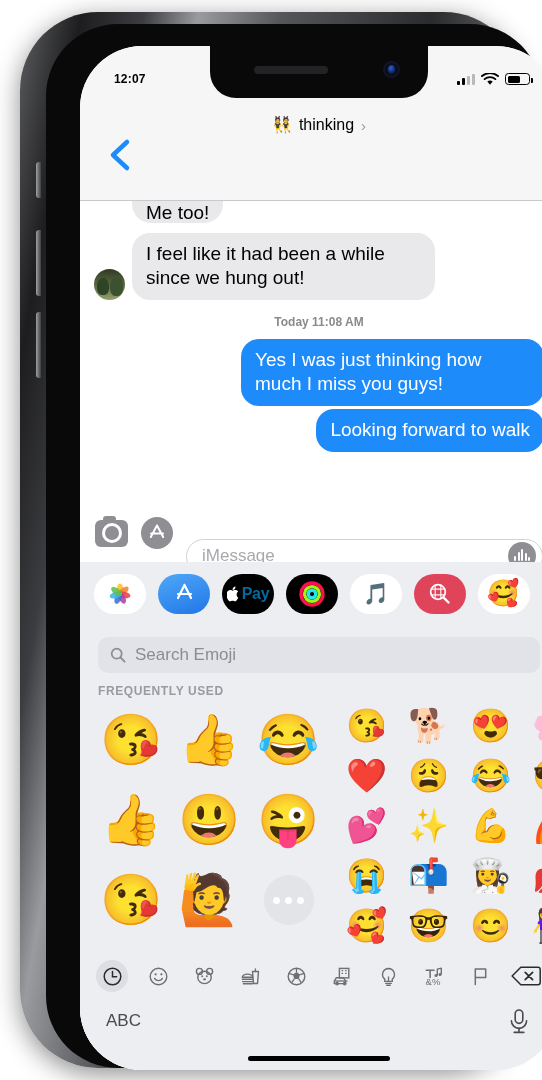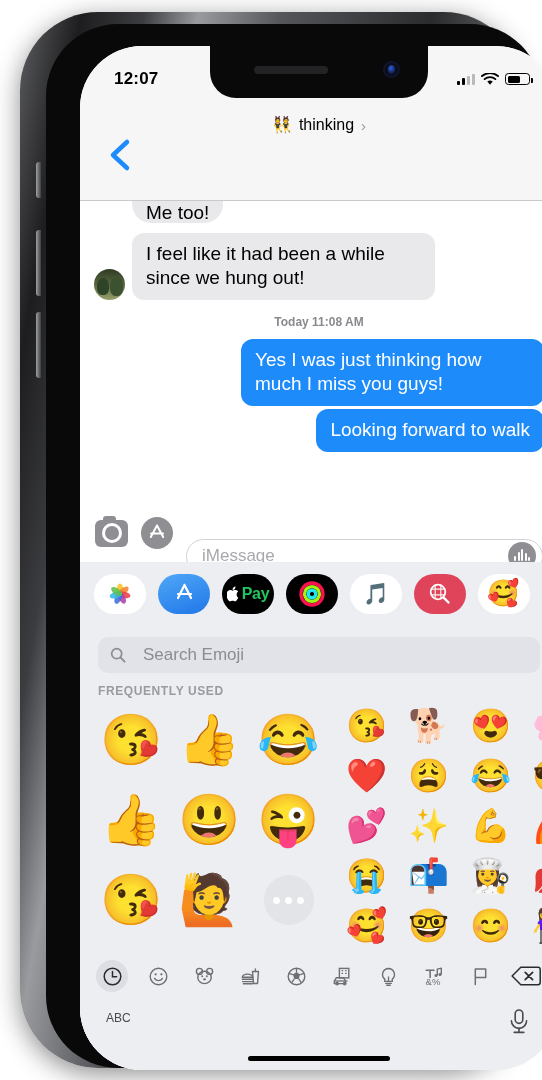--- a/index.html
+++ b/index.html
@@ -46,21 +46,21 @@
   }
   #speaker{ position:absolute; left:44px; top:20px; width:74px; height:8px; border-radius:4px; background:#232326;}
   #camera{ position:absolute; right:28px; top:15px; width:17px; height:17px; border-radius:50%;
            background:#0d0d18; box-shadow:inset 0 0 0 2px #10142c;}
   #camera::after{content:"";position:absolute;left:5px;top:4px;width:7px;height:9px;border-radius:50%;
            background:radial-gradient(circle at 40% 35%, #2b5fd9 0%, #0d1b4a 75%);}
 
   
   #status-bar{ position:absolute; top:0; left:0; right:0; height:52px; z-index:35;
     display:flex; align-items:center; justify-content:space-between; padding:14px 28px 0 34px;}
-  #status-time{ font-size:17px; font-weight:700; color:#000; letter-spacing:.2px;}
+  #status-time{ font-size:12px; font-weight:700; color:#000; letter-spacing:.2px;}
   #status-right{ display:flex; align-items:center; gap:6px;}
   .bars{ display:flex; align-items:flex-end; gap:2px; height:11px;}
   .bars i{ display:block; width:3px; border-radius:1px; background:#b9b9bb;}
   .bars i.on{ background:#000;}
   .bars i:nth-child(1){height:4px;} .bars i:nth-child(2){height:6.5px;}
   .bars i:nth-child(3){height:9px;} .bars i:nth-child(4){height:11px;}
   #batt{ width:25px; height:12px; border:1.6px solid #000; border-radius:3.5px; position:relative; padding:1.5px;}
   #batt::after{content:"";position:absolute;right:-3.5px;top:3.5px;width:2px;height:5px;background:#000;border-radius:0 1px 1px 0;}
   #batt-fill{ height:100%; background:#000; border-radius:1.5px;}
 
@@ -94,21 +94,21 @@
 
   
   #messages{ position:absolute; top:155px; left:0; right:0; bottom:0; background:#fff;}
   .msg-row{ display:flex; align-items:flex-end; padding:0 14px; margin-bottom:3px;}
   .msg-row.in{ justify-content:flex-start;}
   .msg-row.out{ justify-content:flex-end;}
   .thumb{ width:31px; height:31px; border-radius:50%; flex:0 0 31px; margin-right:7px; overflow:hidden; position:relative;
           background:linear-gradient(180deg,#2f3a22 0%,#5d6b42 55%,#96a06a 100%);}
   .thumb::before{content:"";position:absolute;left:3px;top:9px;width:12px;height:17px;border-radius:50% 50% 40% 40%;background:#2f4327;}
   .thumb::after{content:"";position:absolute;right:2px;top:8px;width:13px;height:19px;border-radius:50% 50% 40% 40%;background:#3b5130;}
-  .bubble{ max-width:303px; padding:9px 14px 10px; font-size:19px; line-height:24px; border-radius:12px; position:relative; word-wrap:break-word;}
+  .bubble{ max-width:303px; padding:9px 14px 10px; font-size:19px; line-height:24px; border-radius:18px; position:relative; word-wrap:break-word;}
   .bubble.in{ background:#e9e9eb; color:#000;}
   .bubble.out{ background:#1e8bfb; color:#fff;}
   .bubble.in.tail::after{content:"";position:absolute;left:-5px;bottom:0;width:14px;height:16px;
       background:#e9e9eb;border-bottom-right-radius:14px;z-index:-1;}
   .bubble.out.tail::after{content:"";position:absolute;right:-5px;bottom:0;width:14px;height:16px;
       background:#1e8bfb;border-bottom-left-radius:14px;z-index:-1;}
   #clipped-bubble{ margin-left:52px; margin-bottom:6px; display:inline-block; background:#e9e9eb;
       color:#000; font-size:19px; line-height:24px; padding:0 14px 9px; border-radius:0 0 19px 19px;
       height:22px; overflow:hidden;}
   #timestamp{ text-align:center; font-size:12px; font-weight:600; color:#8a8a8e; margin:15px 0 10px;}
@@ -134,26 +134,26 @@
 
   
   #app-drawer{ position:absolute; left:0; right:0; bottom:445px; height:63px;
     background:#eceef2; display:flex; align-items:center; gap:12px; padding:0 14px; overflow:hidden;}
   .app-icon{ flex:0 0 52px; width:52px; height:40px; border-radius:20px; display:flex;
       align-items:center; justify-content:center; cursor:pointer; position:relative; overflow:hidden; font-size:22px;}
   .app-icon.white{ background:#fff;}
   .app-icon.blue{ background:linear-gradient(160deg,#4fa8f7,#2076e8);}
   .app-icon.black{ background:#000;}
   .app-icon.red{ background:#e0445b;}
-  #app-pay-label{ color:#22c55e; font-size:16px; font-weight:600; letter-spacing:-.3px;}
+  #app-pay-label{ color:#0369a1; font-size:16px; font-weight:600; letter-spacing:-.3px;}
 
   
   #emoji-keyboard{ position:absolute; left:0; right:0; bottom:0; height:445px; background:#eceef2;}
   #search-emoji{ margin:12px 18px 0; height:36px; background:#e1e3e8; border-radius:10px;
-      display:flex; align-items:center; gap:17px; padding:0 12px; cursor:text;}
+      display:flex; align-items:center; gap:9px; padding:0 12px; cursor:text;}
   #search-emoji-placeholder{ font-size:17px; color:#8c8c91;}
   #section-label{ font-size:12px; font-weight:600; color:#9a9aa0; letter-spacing:.6px; margin:11px 0 0 18px;}
   #emoji-grid-wrap{ position:relative; height:250px; margin-top:2px; overflow:hidden;}
   #memoji-grid{ position:absolute; left:12px; top:0; width:236px;
       display:grid; grid-template-columns:repeat(3,1fr); grid-template-rows:repeat(3,80px);}
   #emoji-grid{ position:absolute; left:256px; top:0; width:248px;
       display:grid; grid-template-columns:repeat(4,62px); grid-template-rows:repeat(5,50px);}
   .memoji-cell,.emoji-cell{ display:flex; align-items:center; justify-content:center; cursor:pointer;}
   .memoji-cell{ font-size:50px; line-height:1;}
   .emoji-cell{ font-size:33px; line-height:1;}
@@ -165,21 +165,21 @@
   #category-bar{ position:absolute; left:0; right:0; bottom:70px; height:48px;
       display:flex; align-items:center; justify-content:space-between; padding:0 16px;}
   .cat-btn{ width:32px; height:32px; border-radius:50%; display:flex; align-items:center;
       justify-content:center; cursor:pointer; color:#48484a;}
   .cat-btn.active{ background:#dcdee3;}
   .cat-btn svg{ display:block;}
 
   
   #bottom-bar{ position:absolute; left:0; right:0; bottom:0; height:70px;
       display:flex; align-items:flex-start; justify-content:space-between; padding:8px 28px 0 26px;}
-  #abc-button{ font-size:12px; color:#4a4a4e; cursor:pointer; padding-top:3px;}
+  #abc-button{ font-size:17px; color:#4a4a4e; cursor:pointer; padding-top:3px;}
   #mic-button{ cursor:pointer; color:#4a4a4e;}
 
   #home-indicator{ position:absolute; left:50%; transform:translateX(-50%); bottom:9px;
       width:142px; height:5px; border-radius:3px; background:#000; z-index:50;}
 </style>
 </head>
 <body>
 
 <div id="device-frame">
   <div class="side-btn" id="btn-mute"></div>

